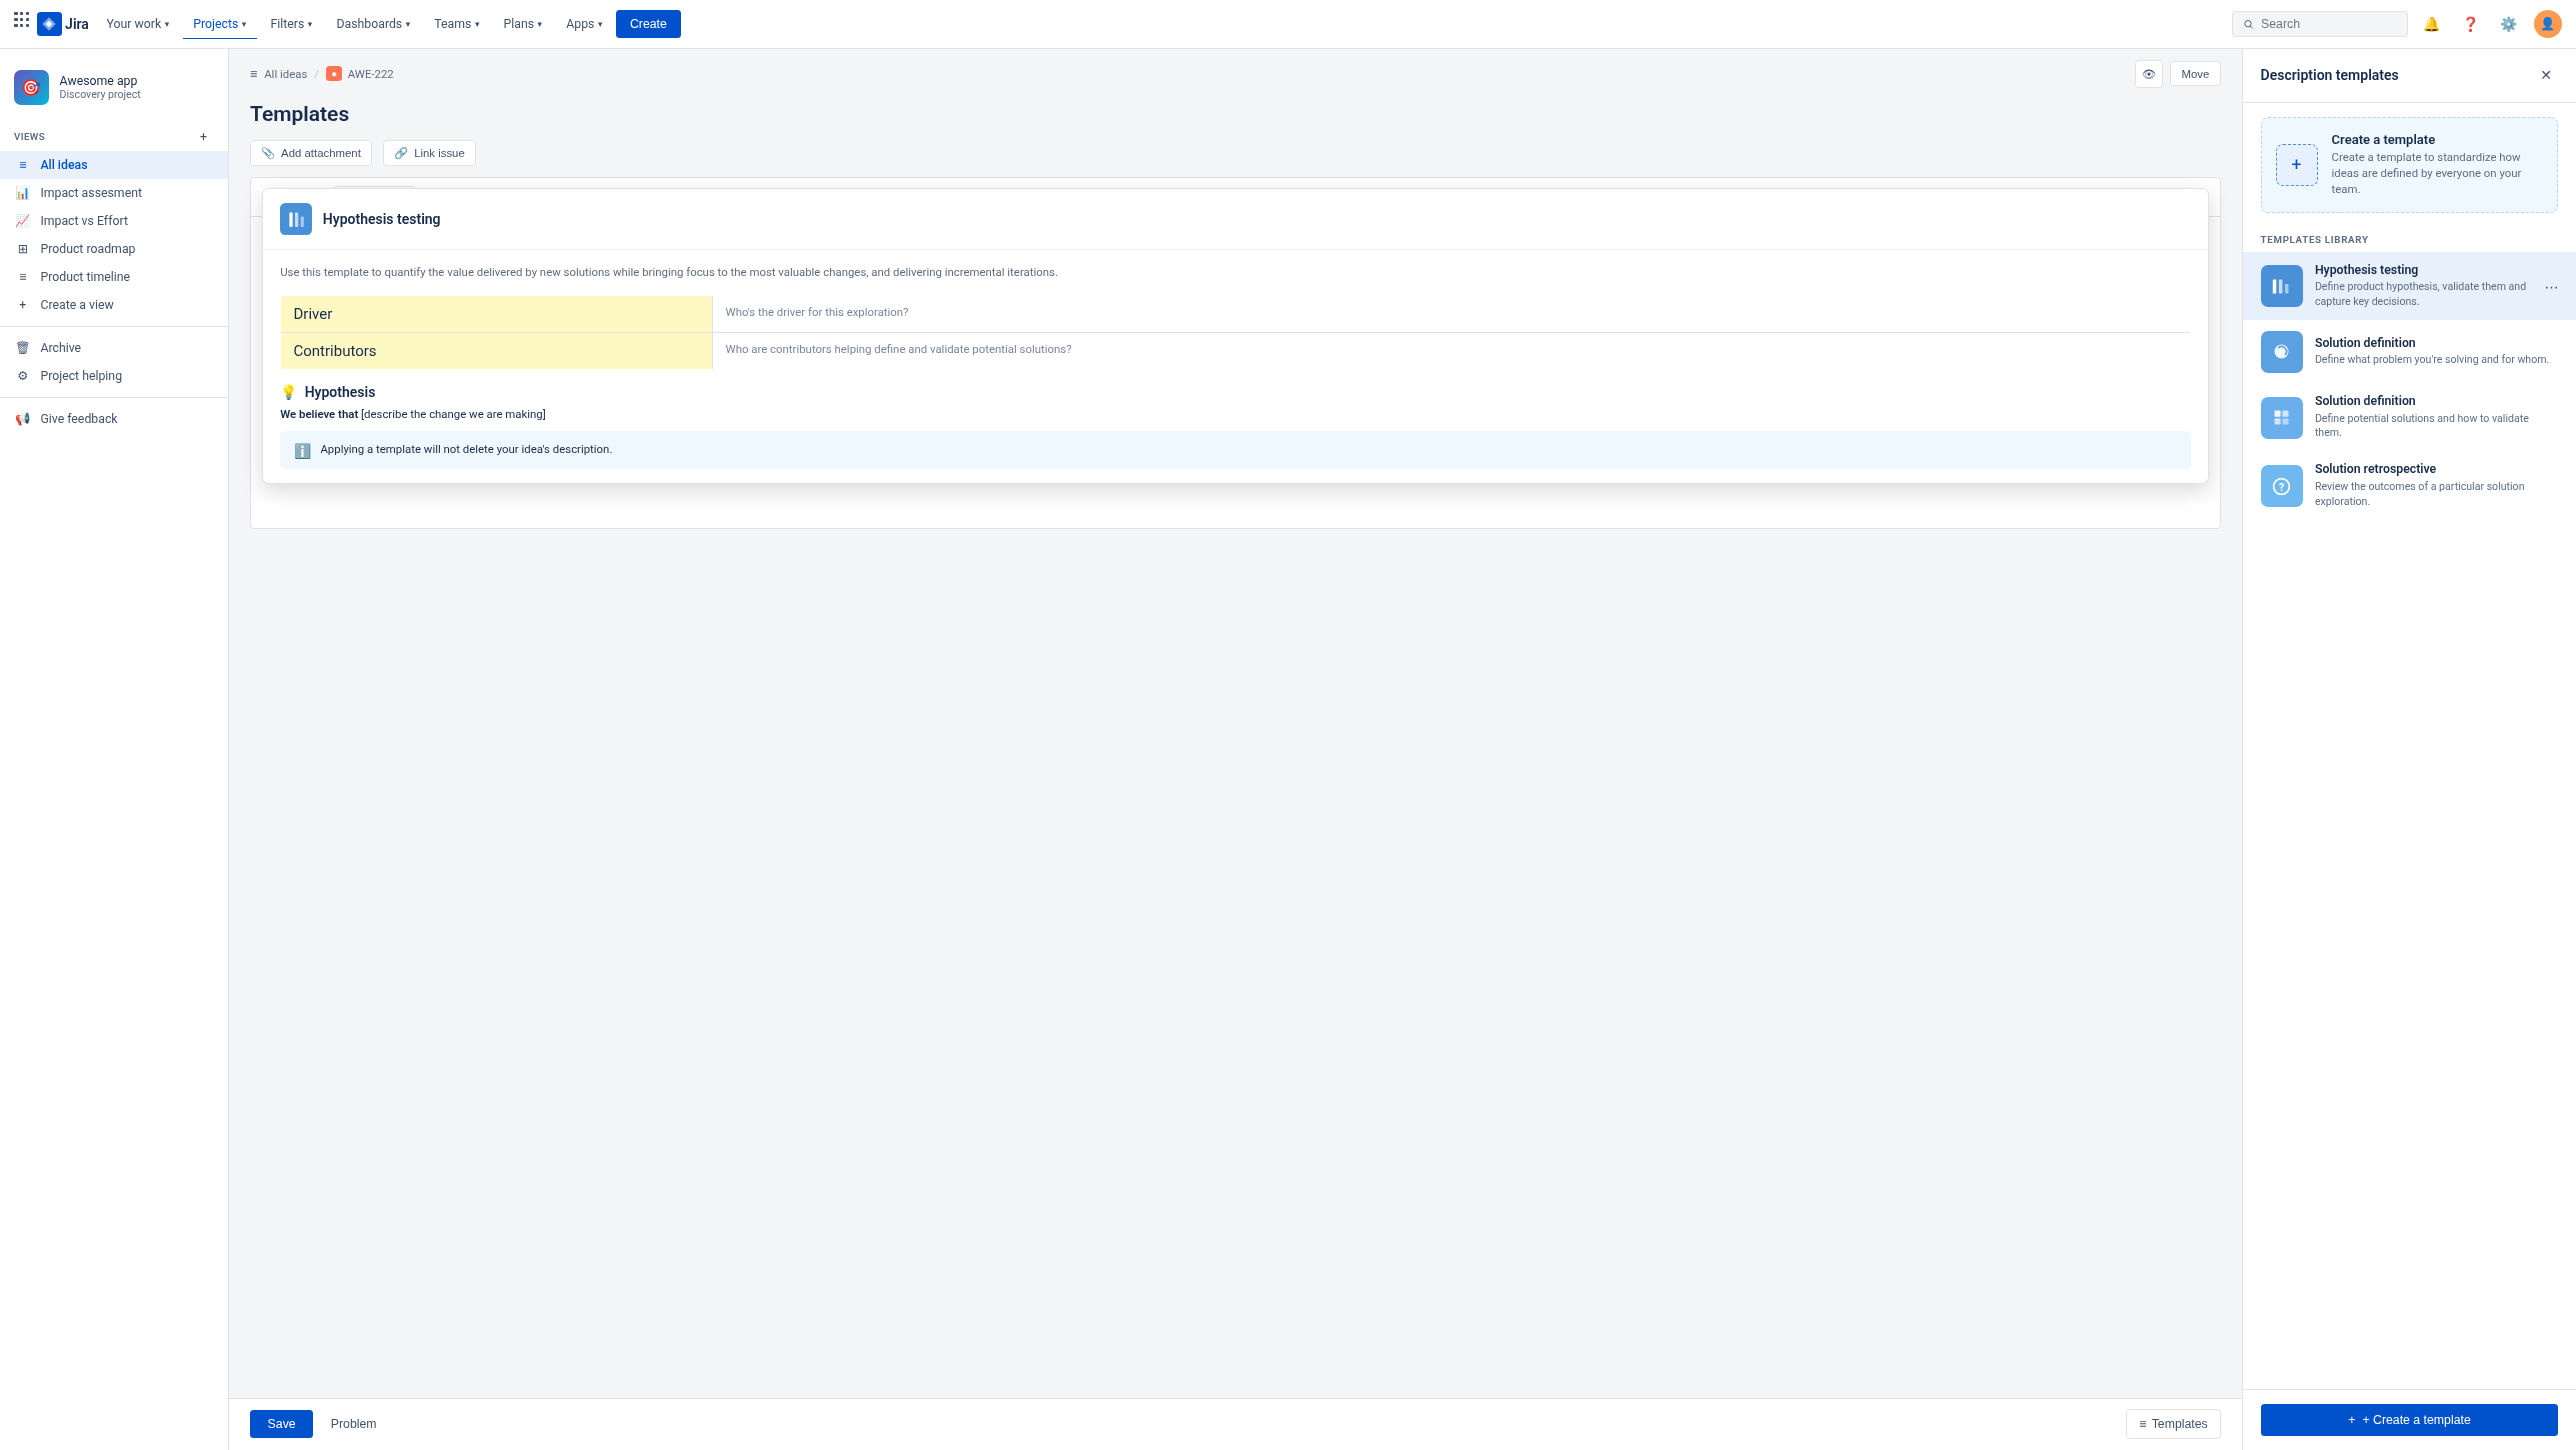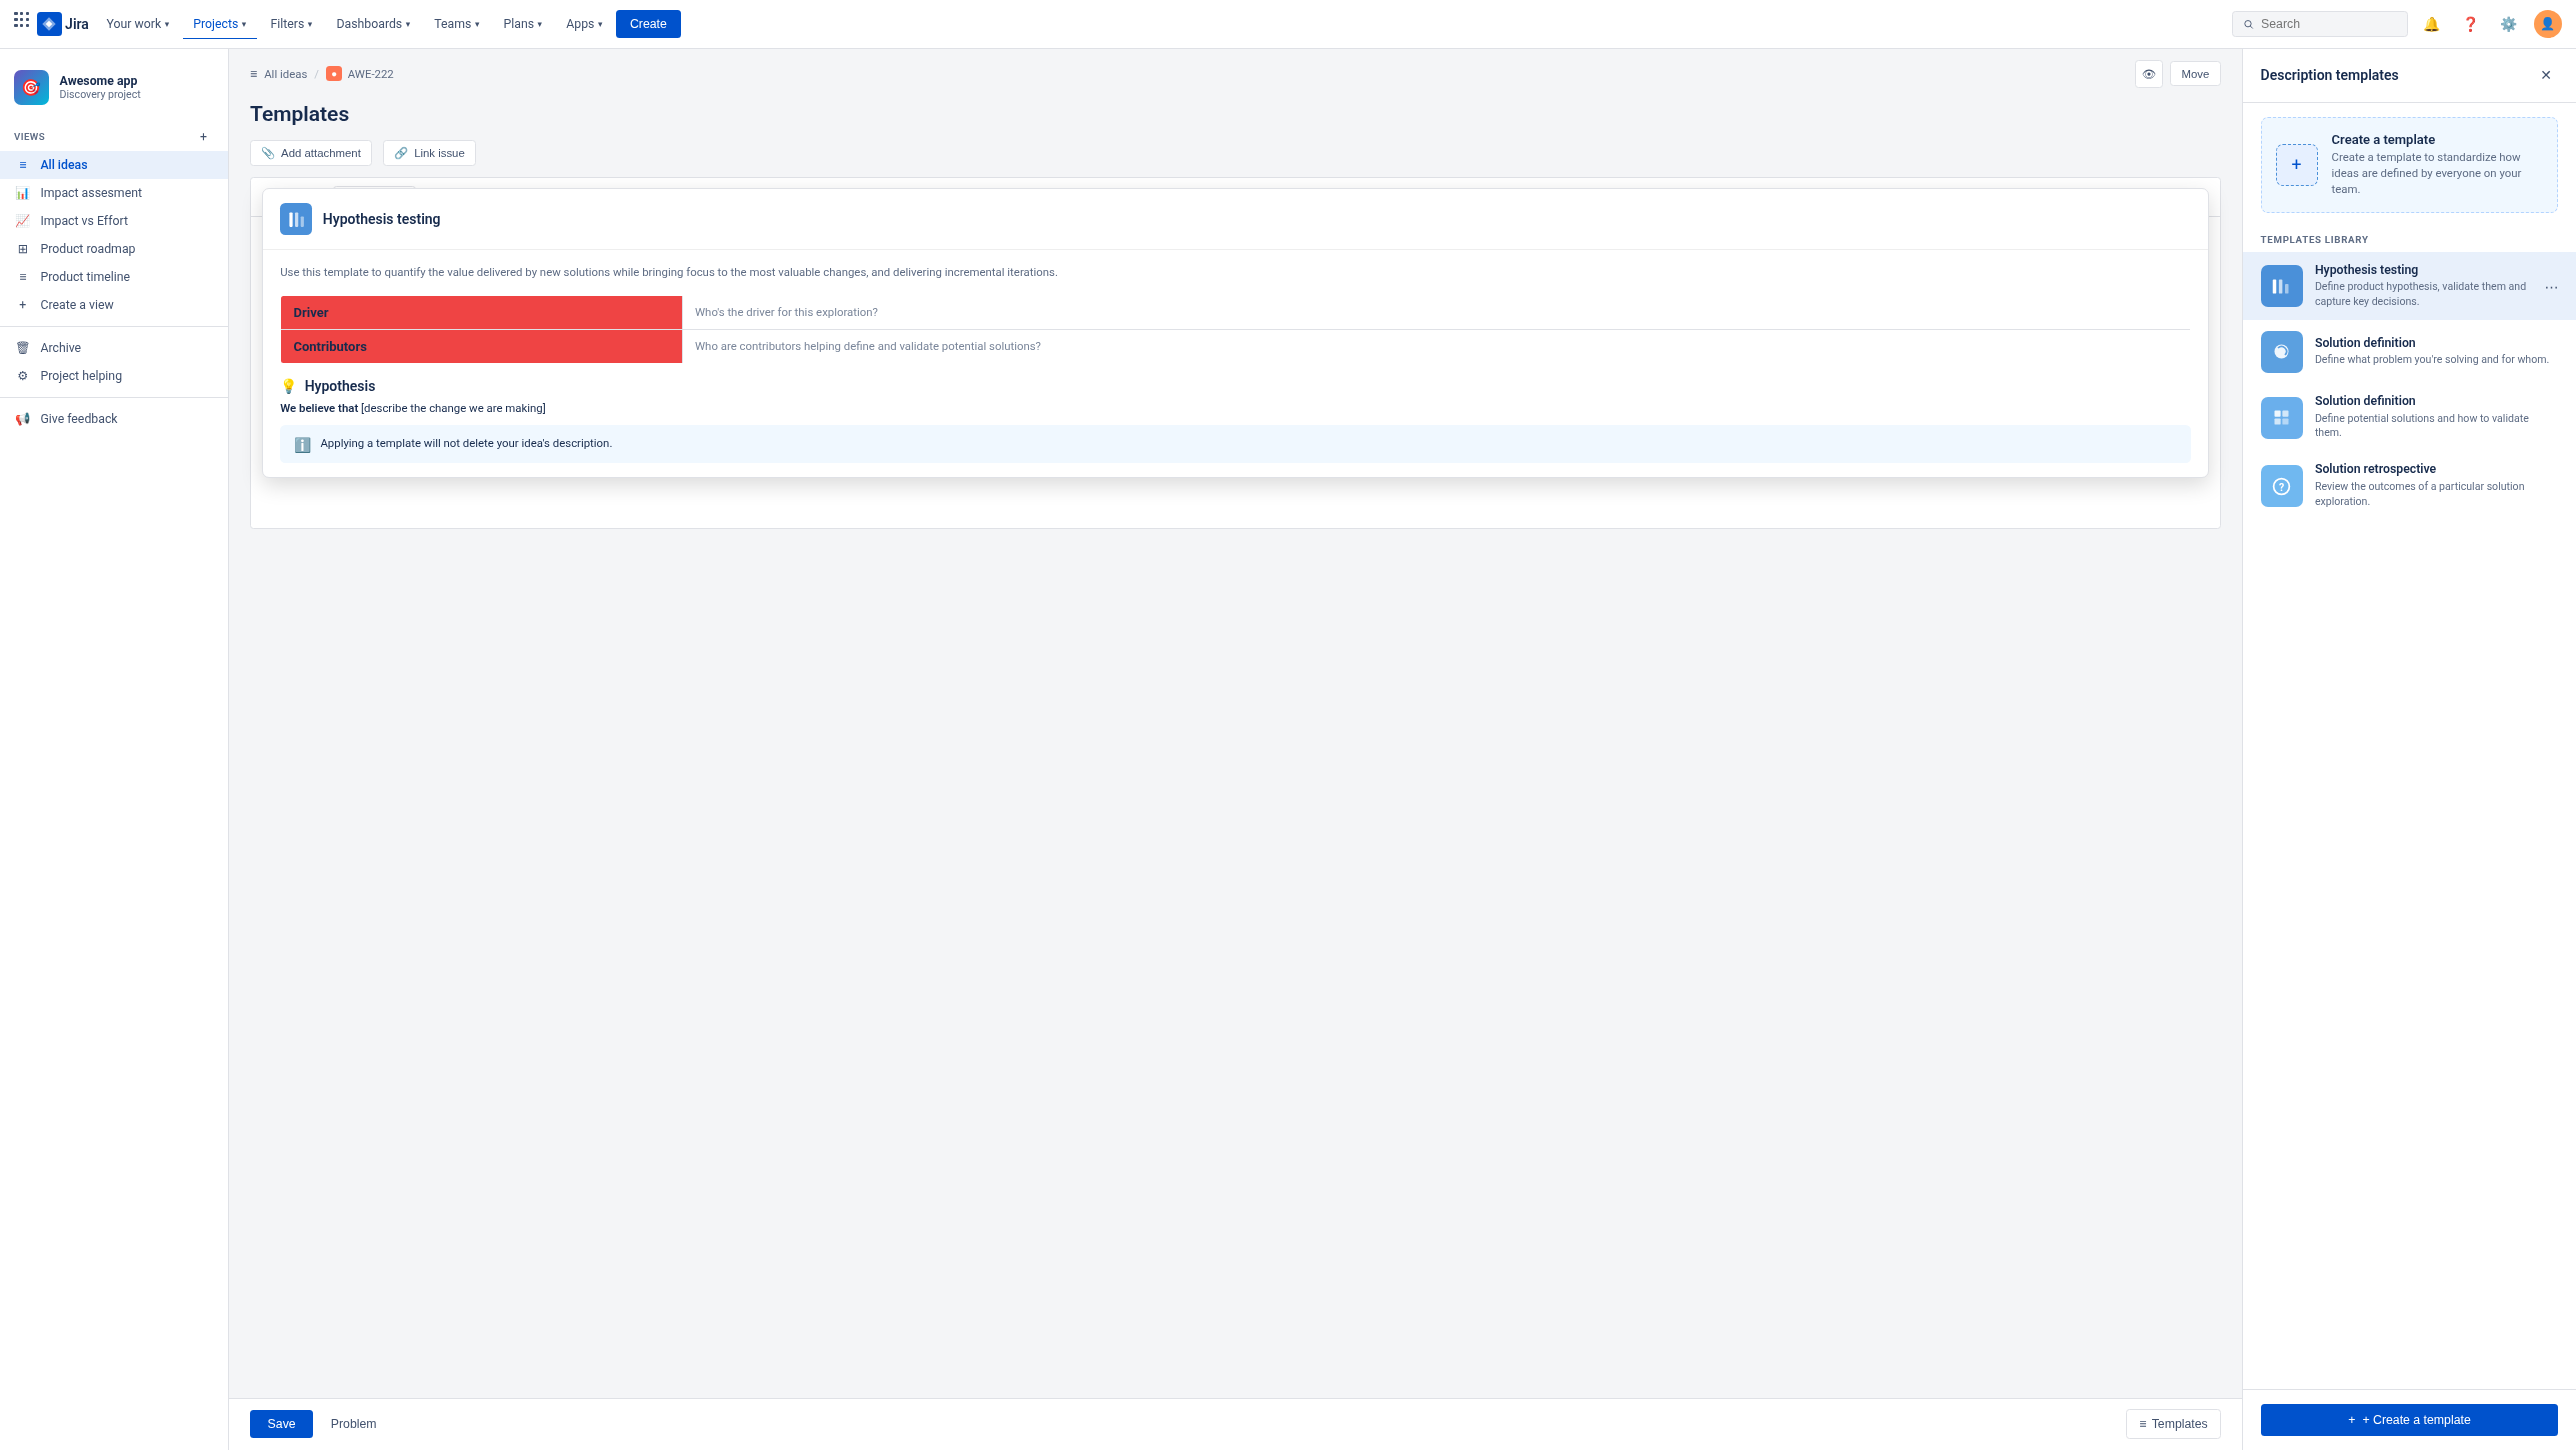--- a/index.html
+++ b/index.html
@@ -32,21 +32,21 @@
     .app-layout { display: flex; height: calc(100vh - 49px); margin-top: 49px; }
 
     
     .sidebar {
       width: 229px; background: #fff; border-right: 0.9px solid #dfe1e6;
       display: flex; flex-direction: column; padding: 14px 0; flex-shrink: 0;
     }
     .sidebar-project { display: flex; align-items: center; gap: 10.6px; padding: 7px 14px 14px; }
     .project-icon { width: 35px; height: 35px; border-radius: 7px; background: linear-gradient(135deg, #6554c0, #00b8d9); display: flex; align-items: center; justify-content: center; color: #fff; font-size: 16px; }
     .project-info { flex: 1; }
-    .project-name { font-size: 12.3px; font-weight: 700; color: #172b4d; }
+    .project-name { font-size: 12.3px; font-weight: 400; color: #172b4d; }
     .project-type { font-size: 10.6px; color: #5e6c84; }
     .sidebar-item { display: flex; align-items: center; gap: 8.8px; padding: 7px 14px; cursor: pointer; color: #42526e; font-size: 12.3px; border-radius: 0; }
     .sidebar-item.active { background: #e8f0fb; color: #0052cc; font-weight: 500; }
     .sidebar-item-icon { width: 17.6px; display: flex; justify-content: center; }
     .sidebar-divider { border: none; border-top: 0.9px solid #dfe1e6; margin: 7px 0; }
     .sidebar-views-header { display: flex; align-items: center; justify-content: space-between; padding: 7px 14px 3.5px; }
     .sidebar-views-label { font-size: 9.7px; font-weight: 600; color: #5e6c84; text-transform: uppercase; letter-spacing: 0.4px; }
     .sidebar-add-btn { width: 21px; height: 21px; border-radius: 3.5px; display: flex; align-items: center; justify-content: center; cursor: pointer; color: #42526e; }
 
     
@@ -118,21 +118,21 @@
       position: absolute; left: 10.6px; top: 10.6px; right: 10.6px; background: #fff;
       border: 0.9px solid #dfe1e6; border-radius: 7px; box-shadow: 0 7px 21px rgba(0,0,0,0.15);
       z-index: 50; overflow: hidden;
     }
     .preview-header { display: flex; align-items: center; gap: 10.6px; padding: 14px 17.6px; border-bottom: 0.9px solid #eee; }
     .preview-icon { width: 32px; height: 32px; background: #4a90d9; border-radius: 5.3px; display: flex; align-items: center; justify-content: center; }
     .preview-title { font-size: 14px; font-weight: 600; color: #172b4d; }
     .preview-body { padding: 14px 17.6px; }
     .preview-desc { font-size: 11.4px; color: #5e6c84; margin-bottom: 14px; line-height: 1.5; }
     .preview-table { width: 100%; border-collapse: collapse; border: 0.9px solid #dfe1e6; border-radius: 3.5px; overflow: hidden; margin-bottom: 14px; }
-    .preview-table th { text-align: left; padding: 8.8px 12.3px; font-size: 13px; font-weight: 700; background: #ef4444; border-bottom: 0.9px solid #dfe1e6; border-right: 0.9px solid #dfe1e6; }
+    .preview-table th { text-align: left; padding: 8.8px 12.3px; font-size: 15px; font-weight: 400; background: #fef9c3; border-bottom: 0.9px solid #dfe1e6; border-right: 0.9px solid #dfe1e6; }
     .preview-table td { padding: 8.8px 12.3px; font-size: 11.4px; color: #7a869a; border-bottom: 0.9px solid #dfe1e6; border-right: 0.9px solid #dfe1e6; vertical-align: top; }
     .preview-table tr:last-child td { border-bottom: none; }
     .preview-table td:last-child, .preview-table th:last-child { border-right: none; }
     .preview-hypothesis { margin-bottom: 7px; }
     .preview-hypothesis-title { display: flex; align-items: center; gap: 7px; font-size: 14px; font-weight: 600; color: #172b4d; margin-bottom: 7px; }
     .preview-hypothesis-text { font-size: 11.4px; color: #172b4d; }
     .preview-hypothesis-text strong { font-weight: 600; }
     .preview-notice { display: flex; align-items: flex-start; gap: 8.8px; background: #f0f8ff; border-radius: 5.3px; padding: 10.6px 14px; margin-top: 10.6px; }
     .preview-notice-icon { color: #0052cc; font-size: 14px; flex-shrink: 0; margin-top: 0.9px; }
     .preview-notice-text { font-size: 11.4px; color: #172b4d; }

